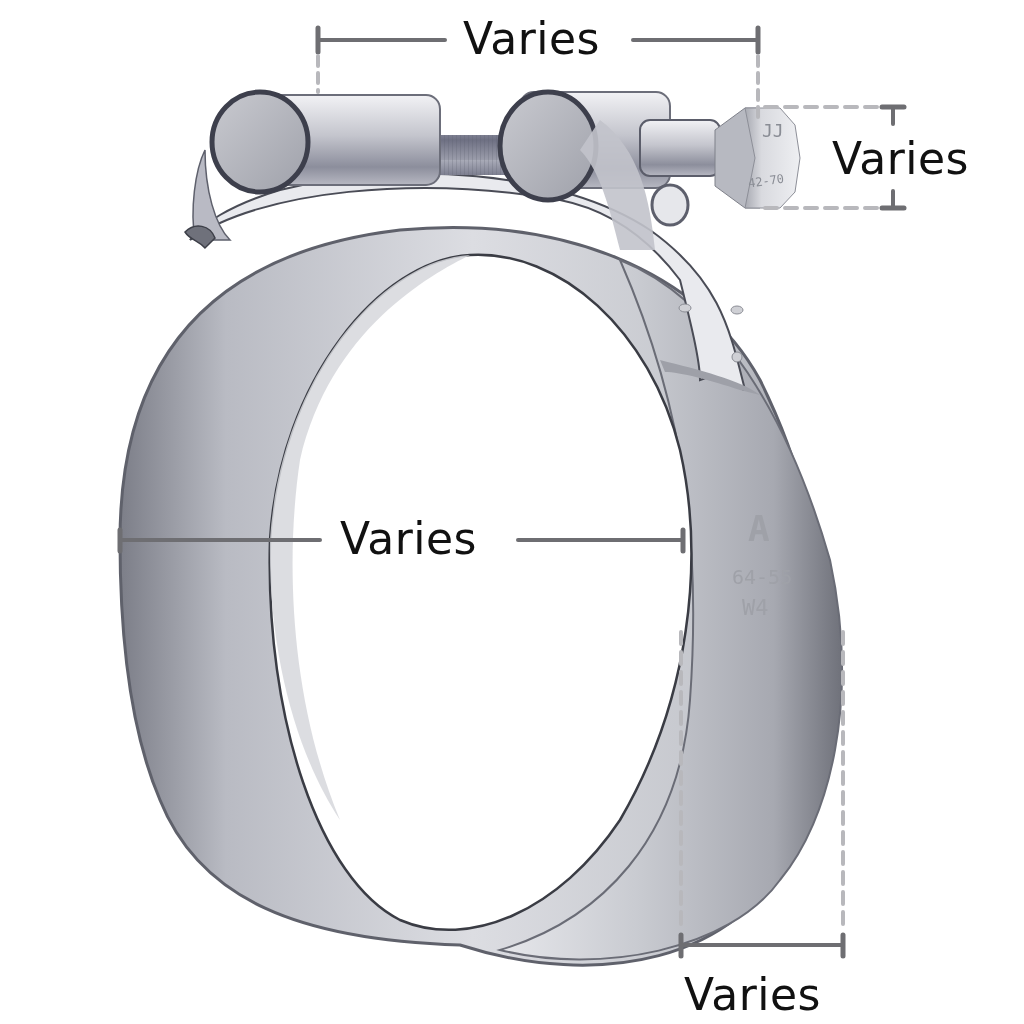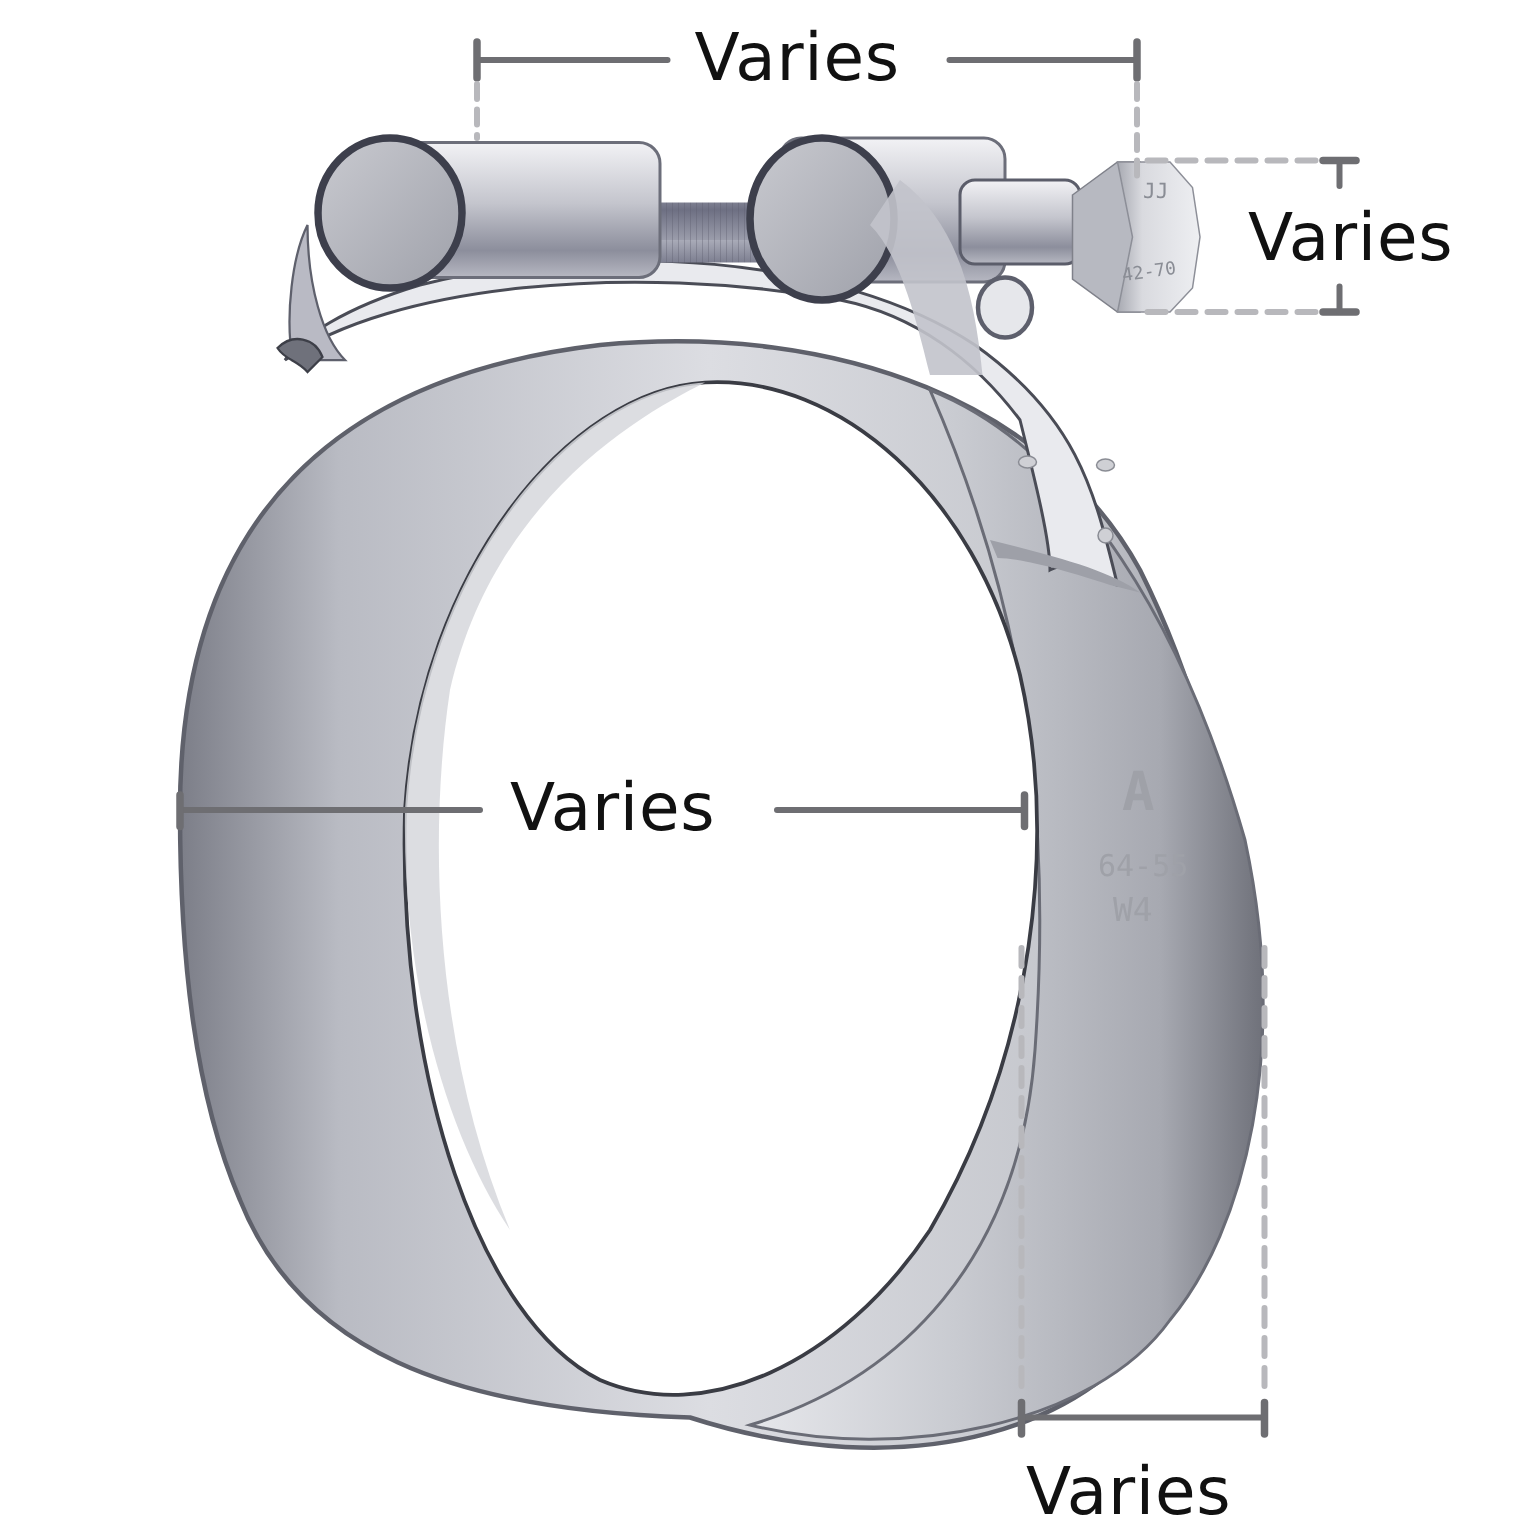--- a/index.html
+++ b/index.html
@@ -118,21 +118,21 @@
 
       <line x1="681" y1="632" x2="681" y2="930" stroke="#b8b8bc" stroke-width="4" stroke-dasharray="12 8"></line>
       <line x1="843" y1="632" x2="843" y2="930" stroke="#b8b8bc" stroke-width="4" stroke-dasharray="12 8"></line>
       <line x1="681" y1="945" x2="843" y2="945" stroke="#6e6e72" stroke-width="4"></line>
       <line x1="681" y1="935" x2="681" y2="956" stroke="#6e6e72" stroke-width="5"></line>
       <line x1="843" y1="935" x2="843" y2="956" stroke="#6e6e72" stroke-width="5"></line>
     </g>
   </svg>
 
   
-  <div class="mark" style="left:762px; top:120px; font-size:14px;text-align:right;">JJ</div>
+  <div class="mark" style="left:762px; top:120px; font-size:18px;text-align:right;">JJ</div>
   <div class="mark" style="left:748px; top:174px; font-size:12px; transform:rotate(-8deg);">42-70</div>
 
   
   <div class="mark" style="left:748px; top:508px; font-size:36px; font-weight:bold; color:#9fa1a8;">A</div>
   <div class="mark" style="left:732px; top:565px; font-size:20px; color:#9fa1a8;">64-55</div>
   <div class="mark" style="left:742px; top:595px; font-size:22px; color:#9fa1a8;">W4</div>
 
   
   <div class="label" style="left:463px; top:17px;">Varies</div>
   <div class="label" style="left:832px; top:137px;">Varies</div>

